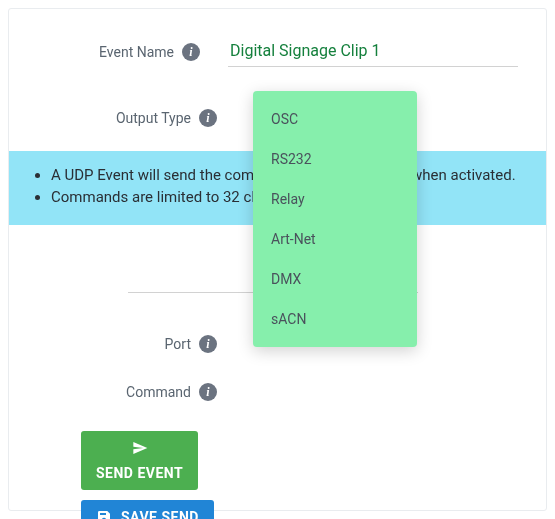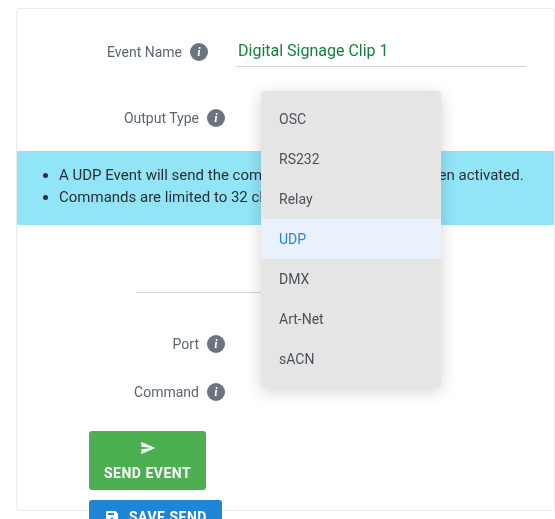--- a/index.html
+++ b/index.html
@@ -6,21 +6,21 @@
     body {
       font-family: "Segoe UI", Roboto, "Helvetica Neue", Arial, sans-serif;
       background: #ffffff;
       width: 555px;
       height: 519px;
       position: relative;
       color: #444b54;
     }
     .panel {
       position: absolute;
-      left: 16px;
+      left: 8px;
       top: 8px;
       width: 539px;
       height: 503px;
       border: 1px solid #e9ecef;
       border-radius: 3px;
       background: #fff;
     }
     .row {
       display: flex;
       align-items: center;
@@ -104,22 +104,22 @@
       cursor: pointer;
       font-family: inherit;
     }
     .btn-green { background: #4caf50; flex-direction: column; }
     .btn-blue  { background: #2185d6; }
     .btn svg { width: 16px; height: 16px; fill: #fff; display:block; }
     .dropdown {
       position: absolute;
       top: 82px;
       left: 244px;
-      width: 180px;
-      background: #e5e5e5;
+      width: 164px;
+      background: #86efac;
       border-radius: 4px;
       box-shadow: 0 4px 16px rgba(0,0,0,0.18);
       padding: 8px 0;
       z-index: 10;
     }
     .dropdown-item {
       padding: 12px 18px;
       font-size: 14px;
       color: #4a525c;
       cursor: pointer;
@@ -210,19 +210,18 @@
           </svg>
       </span>
       <span>SAVE SEND</span>
     </button>
   </div>
 
   <div class="dropdown">
     <div class="dropdown-item">OSC</div>
     <div class="dropdown-item">RS232</div>
     <div class="dropdown-item">Relay</div>
-    <div class="dropdown-item selected">UDP</div>
+    <div class="dropdown-item">Art-Net</div>
     <div class="dropdown-item">DMX</div>
-    <div class="dropdown-item">Art-Net</div>
     <div class="dropdown-item">sACN</div>
   </div>
 
 </div>
 
 </body></html>

